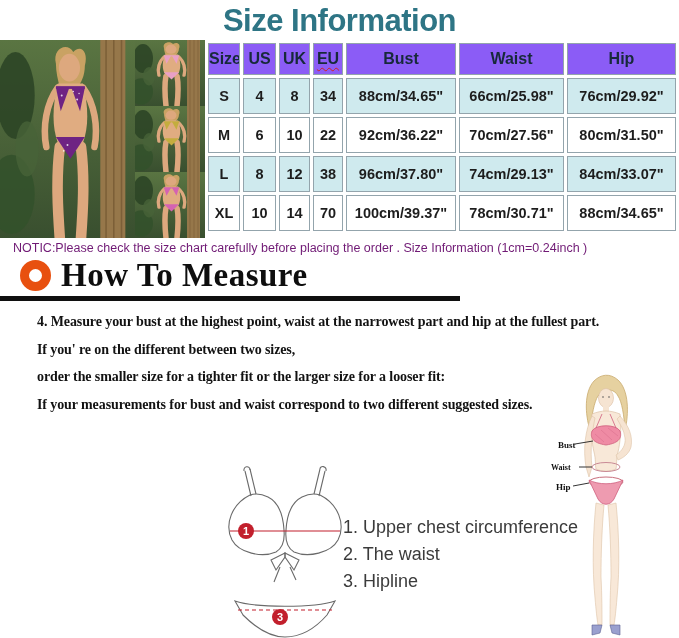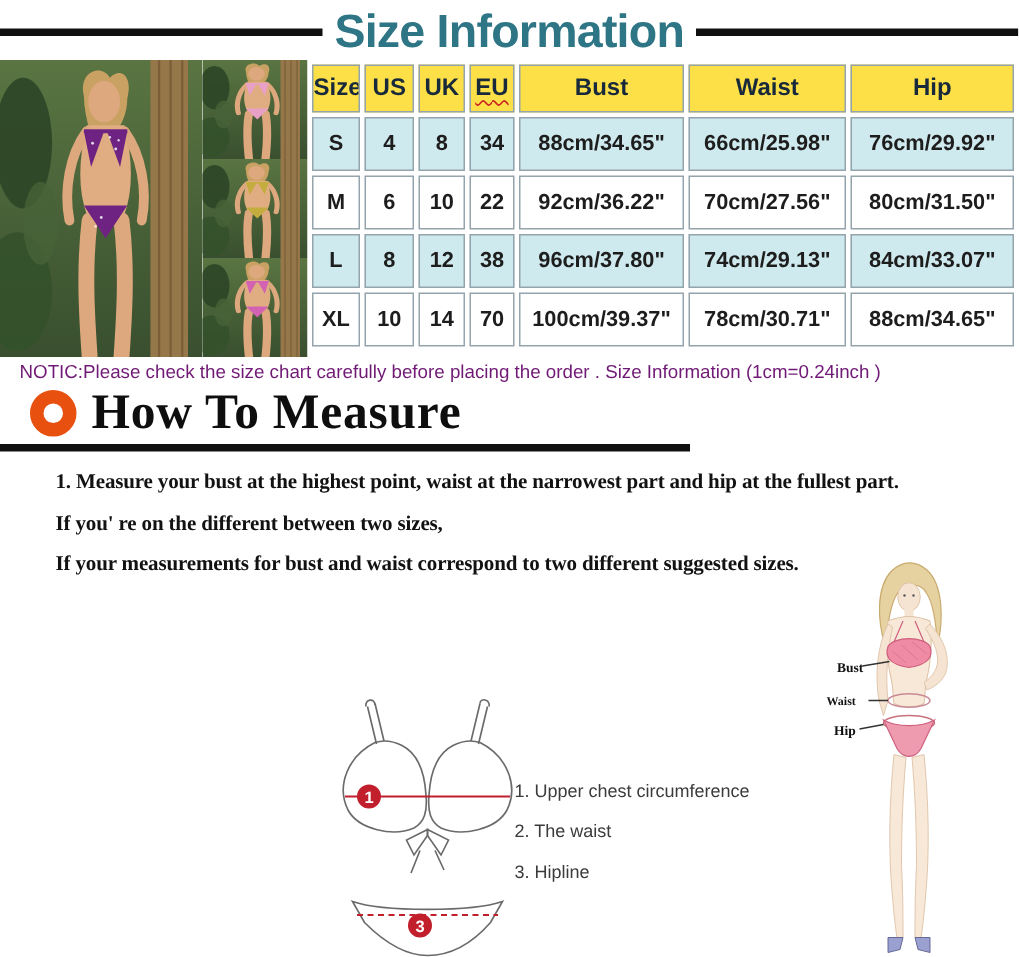--- a/index.html
+++ b/index.html
@@ -1,37 +1,37 @@
 <!DOCTYPE html>
 <html><head>
 <meta charset="utf-8">
 <style>
   html,body{margin:0;padding:0;background:#fff;}
   .page{position:relative;width:679px;height:638px;background:#fff;overflow:hidden;
         font-family:"Liberation Sans",sans-serif;}
 
   
-  .title-row{position:absolute;top:2px;left:0;right:0;height:38px;display:flex;align-items:center;}
+  .title-row{position:absolute;top:2px;left:0;right:0;height:38px;display:flex;align-items:center;flex-direction:column;}
   .title-line{flex:1;height:5px;background:#101010;}
   .page-title{margin:0 8px;font-size:31px;font-weight:600;color:#2e7585;letter-spacing:-0.5px;white-space:nowrap;}
 
   
   .top-section{position:absolute;top:40px;left:0;width:679px;height:198px;display:flex;}
   .photos{width:205px;height:198px;display:flex;}
   .main-photo{width:135px;height:198px;}
   .thumbs{width:70px;height:198px;display:flex;flex-direction:column;}
   .thumb{width:70px;height:66px;}
   .photos svg{display:block;}
 
   .size-table-wrap{width:474px;height:196px;}
   table.size-table{border-collapse:separate;border-spacing:3px;width:474px;height:194px;table-layout:fixed;}
   table.size-table th, table.size-table td{
     border:1px solid #93a4ac;text-align:center;vertical-align:middle;
     font-weight:700;padding:0;overflow:hidden;white-space:nowrap;}
-  table.size-table th{background:#fde047;color:#17293a;font-size:16px;height:30px;}
+  table.size-table th{background:#8b5cf6;color:#17293a;font-size:16px;height:30px;}
   table.size-table td{font-size:14.5px;color:#1d1d1d;height:33px;}
   tr.row-cyan td{background:#cfeaee;}
   tr.row-white td{background:#ffffff;}
   .squiggle{text-decoration:underline wavy #cc2222;text-decoration-thickness:1px;text-underline-offset:3px;}
   .col-size{width:32px;} .col-us{width:33px;} .col-uk{width:31px;} .col-eu{width:30px;}
   .col-bust{width:110px;} .col-waist{width:105px;} .col-hip{width:109px;}
 
   
   .notice{position:absolute;top:241px;left:13px;font-size:12.5px;color:#701a75;white-space:nowrap;}
 
@@ -40,21 +40,21 @@
   .donut{width:31px;height:31px;border-radius:50%;border:9px solid #e8500f;box-sizing:border-box;background:#fff;margin-right:10px;}
   .htm-heading{margin:0;font-family:"Liberation Serif",serif;font-weight:800;font-size:33px;color:#0e0e0e;letter-spacing:0.5px;white-space:nowrap;}
   .htm-underline{position:absolute;top:296px;left:0;width:460px;height:5px;background:#101010;}
 
   
   .instructions{position:absolute;top:308px;left:37px;width:600px;
     font-family:"Liberation Serif",serif;font-weight:700;font-size:14px;color:#121212;
     line-height:27.5px;letter-spacing:-0.1px;}
 
   
-  .legend{position:absolute;left:343px;top:521px;font-size:12px;color:#3b3b3b;}
+  .legend{position:absolute;left:343px;top:521px;font-size:18px;color:#3b3b3b;}
   .legend div{height:13px;line-height:13px;margin-bottom:14px;white-space:nowrap;}
 
   
   .bra-sketch{position:absolute;left:210px;top:462px;width:150px;height:176px;}
   .figure-art{position:absolute;left:530px;top:372px;width:149px;height:266px;}
   svg text.marker{font-family:"Liberation Sans",sans-serif;font-weight:700;fill:#fff;}
   svg text.fig-label{font-family:"Liberation Serif",serif;font-weight:700;fill:#111;}
 </style>
 </head>
 <body>
@@ -257,22 +257,23 @@
 
   <div class="notice">NOTIC:Please check the size chart carefully before placing the order . Size Information (1cm=0.24inch )</div>
 
   <div class="htm-row">
     <span class="donut"></span>
     <h2 class="htm-heading">How To Measure</h2>
   </div>
   <div class="htm-underline"></div>
 
   <div class="instructions" id="instructions">
-      <div>1. Measure your bust at the highest point, waist at the narrowest part and hip at the fullest part.</div>
+      <div>4. Measure your bust at the highest point, waist at the narrowest part and hip at the fullest part.</div>
       <div>If you' re on the different between two sizes,</div>
+      <div>order the smaller size for a tighter fit or the larger size for a looser fit:</div>
       <div>If your measurements for bust and waist correspond to two different suggested sizes.</div>
     </div>
 
   <svg class="bra-sketch" viewBox="0 0 150 176" xmlns="http://www.w3.org/2000/svg">
     <g fill="none" stroke="#6a6a6a" stroke-width="1.1">
 
       <path d="M41,34 L35,9 M46,32 L40,7"></path>
       <path d="M34,9 C33,4 40,3 40,8"></path>
       <path d="M104,32 L110,7 M109,34 L115,9"></path>
       <path d="M110,7 C110,3 117,4 116,9"></path>

